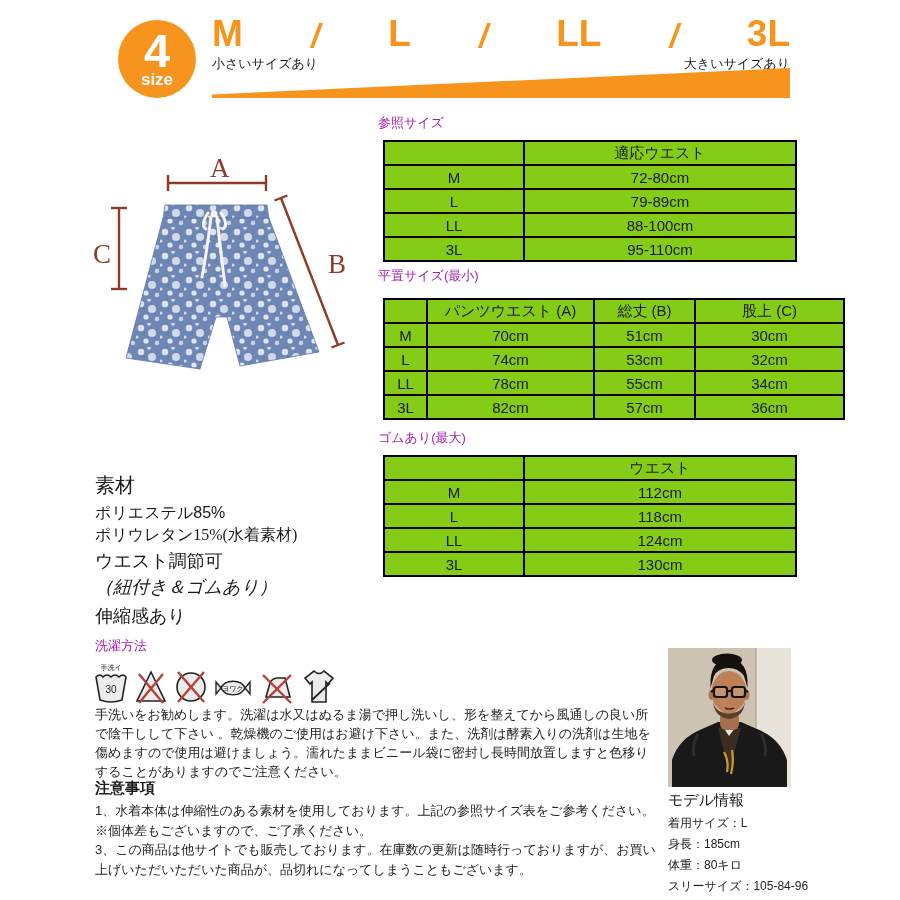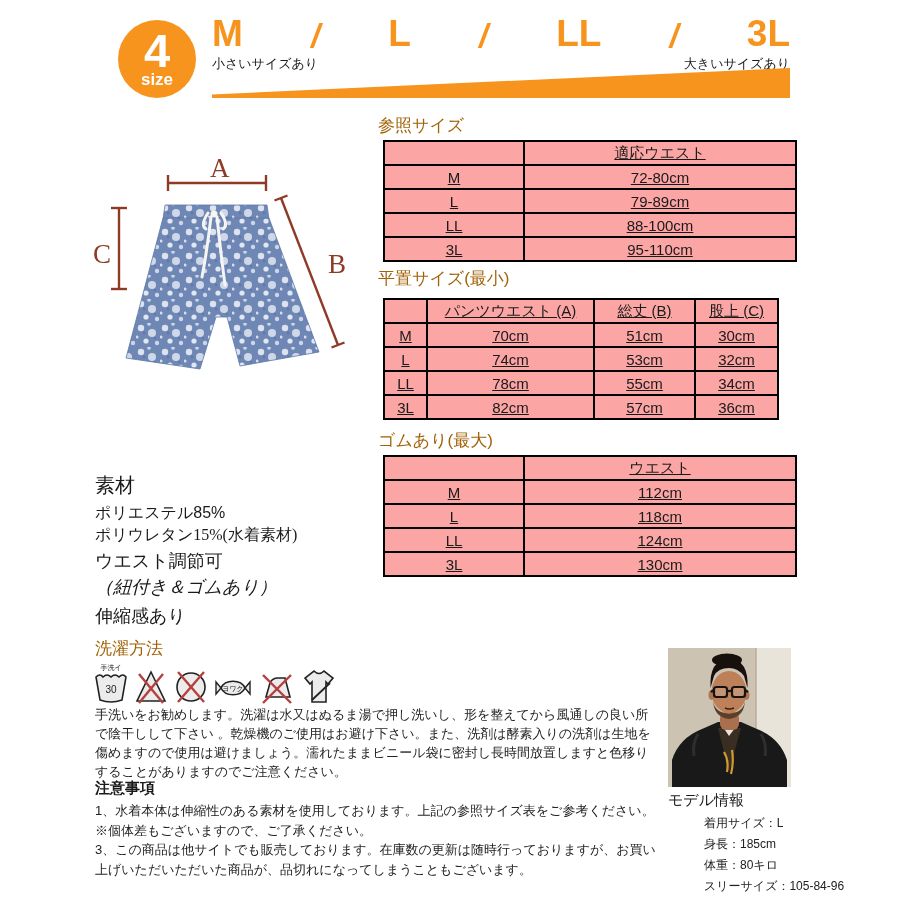--- a/index.html
+++ b/index.html
@@ -14,24 +14,24 @@
   .badge .lbl{font-size:17px;font-weight:bold;line-height:16px;margin-top:-2px;}
   .size-row{left:212px;top:14px;width:578px;display:flex;justify-content:space-between;
             align-items:flex-start;color:#f7941d;font-weight:bold;font-size:37px;line-height:40px;}
   .size-row .sep{font-size:33px;font-style:italic;padding-top:2px;}
   .size-notes{left:212px;top:55px;width:578px;display:flex;justify-content:space-between;
               font-size:13px;color:#1a1a1a;}
   .wedge{left:212px;top:68px;width:578px;height:30px;background:#f7941d;
          clip-path:polygon(0 88%,100% 0,100% 100%,0 100%);}
 
   
-  .sec-title{font-size:17px;color:#a16207;}
-
-  
-  table{border-collapse:collapse;table-layout:fixed;background:#fca5a5;text-decoration:underline;}
+  .sec-title{font-size:13px;color:#a21caf;}
+
+  
+  table{border-collapse:collapse;table-layout:fixed;background:#84cc16;}
   table,td,th{border:2px solid #000;}
   td,th{height:22px;padding:0 2px;text-align:center;font-size:15px;font-weight:normal;
         font-family:"Liberation Sans",sans-serif;overflow:hidden;white-space:nowrap;}
 
   
   .mat-line{font-size:16px;line-height:23px;}
   .mat-line.big{font-size:18px;line-height:27px;}
 
   
   .care-row{display:flex;gap:5px;align-items:flex-start;}
@@ -145,21 +145,21 @@
           <td>88-100cm</td>
         </tr>
     <tr>
           <td>3L</td>
           <td>95-110cm</td>
         </tr>
   </tbody>
     </table>
 
   <h2 class="abs sec-title" style="left:378px;top:267px;text-align:right;">平置サイズ(最小)</h2>
-  <table class="abs" style="left:383px;top:298px;width:396px;">
+  <table class="abs" style="left:383px;top:298px;width:462px;">
     <colgroup>
         <col style="width:43px">
         <col style="width:167px">
         <col style="width:101px">
         <col>
       </colgroup>
     <tbody>
         <tr>
       <th></th>
       <th>パンツウエスト (A)</th>
@@ -307,20 +307,20 @@
       <rect x="46" y="39" width="13" height="10" rx="2.5"></rect>
       <rect x="64" y="39" width="13" height="10" rx="2.5"></rect>
       <line x1="59" y1="43" x2="64" y2="43"></line>
       <line x1="46" y1="42" x2="43" y2="44"></line>
       <line x1="77" y1="42" x2="80" y2="44"></line>
     </g>
     <path d="M57,60 Q61,62 66,60" stroke="#3a2416" stroke-width="1.6" fill="none"></path>
   </svg>
 
   <h2 class="abs" style="left:668px;top:791px;font-size:15px;">モデル情報</h2>
-  <div class="abs" style="left:668px;top:813px;margin-left:36px;">
+  <div class="abs" style="left:668px;top:813px;">
     <p class="model-line">着用サイズ：L</p>
     <p class="model-line">身長：185cm</p>
     <p class="model-line">体重：80キロ</p>
     <p class="model-line">スリーサイズ：105-84-96</p>
   </div>
 
 </div>
 
 </body></html>

